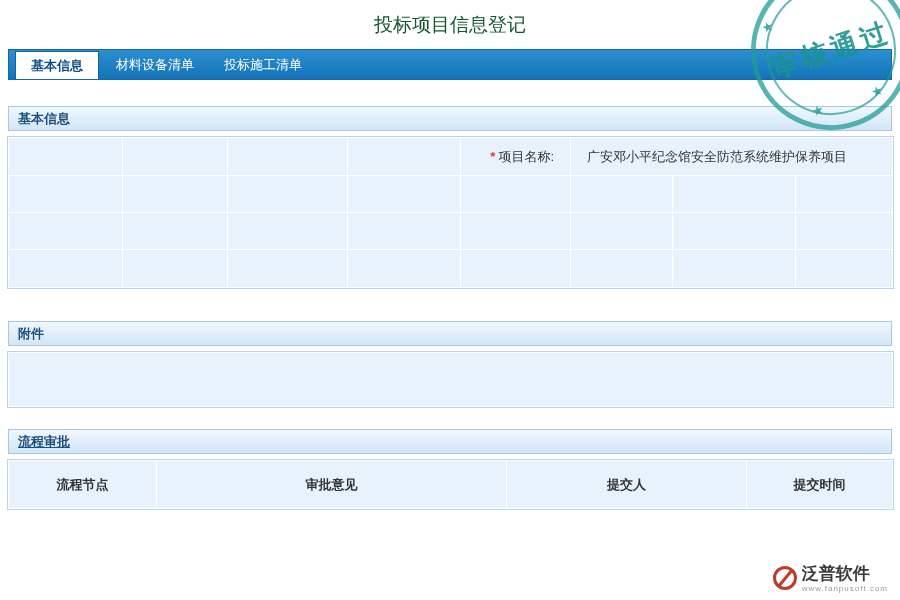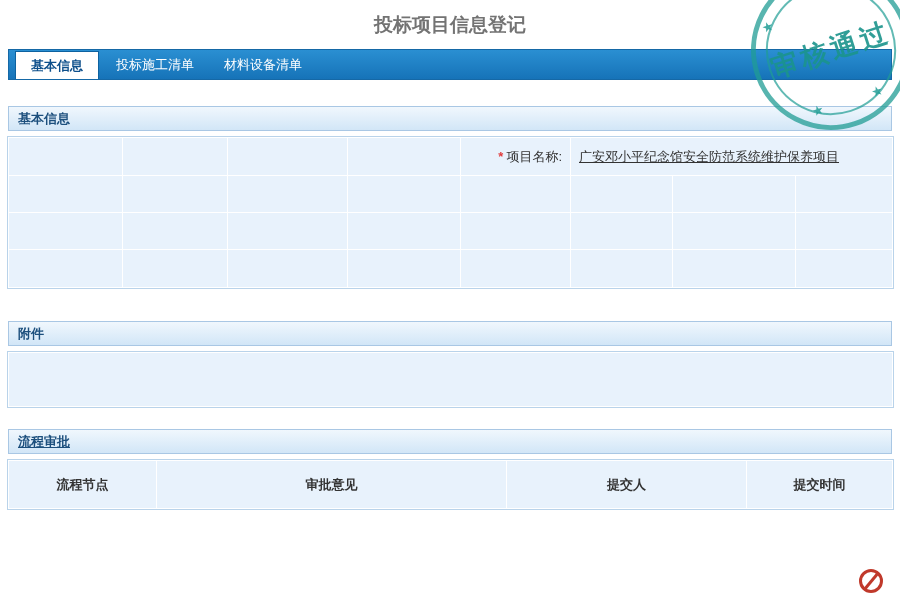--- a/index.html
+++ b/index.html
@@ -4,21 +4,21 @@
 <style>
   * { box-sizing: border-box; }
   html,body { margin:0; padding:0; }
   body {
     width:900px; height:600px; overflow:hidden; position:relative;
     background:#fff;
     font-family:"Liberation Sans","DejaVu Sans",sans-serif;
     color:#333;
   }
   .page-title {
-    text-align:center; font-size:19px; font-weight:bold; color:#737373;
+    text-align:center; font-size:19px; font-weight:normal; color:#14532d;
     padding:12px 16px 11px;
   }
   
   .tabbar {
     margin:0 8px; height:31px;
     background:linear-gradient(#2a8fd2,#1673b8);
     display:flex; align-items:flex-end; padding-left:4px;
     border:1px solid #1568a6;
   }
   .tab {
@@ -40,23 +40,23 @@
   .gap-top-basic   { margin-top:26px; }
   .gap-top-attach  { margin-top:33px; }
   .gap-top-flow    { margin-top:22px;text-decoration:underline; }
   
   table.grid {
     margin:6px 8px 0; border-collapse:collapse; width:884px; table-layout:fixed;
     outline:1px solid #b9d3ea;
   }
   table.grid td {
     border:1px solid #ffffff; background:#e8f2fc;
-    font-size:13px; color:#333; padding:2px 8px; overflow:hidden;
-  }
-  td.cell-white { background:#fff; border:1px solid #b9d3ea;text-decoration:underline; }
+    font-size:13px; color:#333; padding:2px 16px; overflow:hidden;
+  }
+  td.cell-white { background:#fff; border:1px solid #b9d3ea; }
   td.lbl { text-align:right; white-space:nowrap; color:#333; }
   .req { color:#e03c3c; margin-right:3px; font-weight:bold; }
   td.hdr-left   { font-weight:bold; color:#2c5a80; padding-left:14px; }
   td.hdr-center { font-weight:bold; color:#2c5a80; text-align:center; }
   
   .stamp {
     position:absolute; left:751px; top:-30px; width:160px; height:160px;
     border:5px solid rgba(32,156,148,.75); border-radius:50%;
     transform:rotate(-18deg); z-index:60; pointer-events:none;
     color:rgba(27,148,140,.9);
@@ -99,22 +99,22 @@
   <span class="stamp-star s1">★</span>
   <span class="stamp-star s2">★</span>
   <span class="stamp-star s3">★</span>
   <span class="stamp-star s4">★</span>
 </div>
 
 <div class="page-title">投标项目信息登记</div>
 
 <div class="tabbar">
   <span class="tab active">基本信息</span>
+  <span class="tab">材料设备清单</span>
   <span class="tab">投标施工清单</span>
-  <span class="tab">材料设备清单</span>
 </div>
 
 <div class="section-bar gap-top-basic">基本信息</div>
 
 <table class="grid">
   <colgroup>
     <col style="width:114px">
       <col style="width:105px">
       <col style="width:120px">
       <col style="width:113px">
@@ -201,13 +201,17 @@
     <td class="hdr-center">流程节点</td>
     <td class="hdr-center">审批意见</td>
     <td class="hdr-center">提交人</td>
     <td class="hdr-center">提交时间</td>
   </tr>
 </tbody>
   </table>
 
 <div class="logo">
   <span class="logo-icon"></span>
+  <span class="logo-texts">
+    <span class="logo-name">泛普软件</span>
+    <span class="logo-sub">www.fanpusoft.com</span>
+  </span>
 </div>
 
 </body></html>

